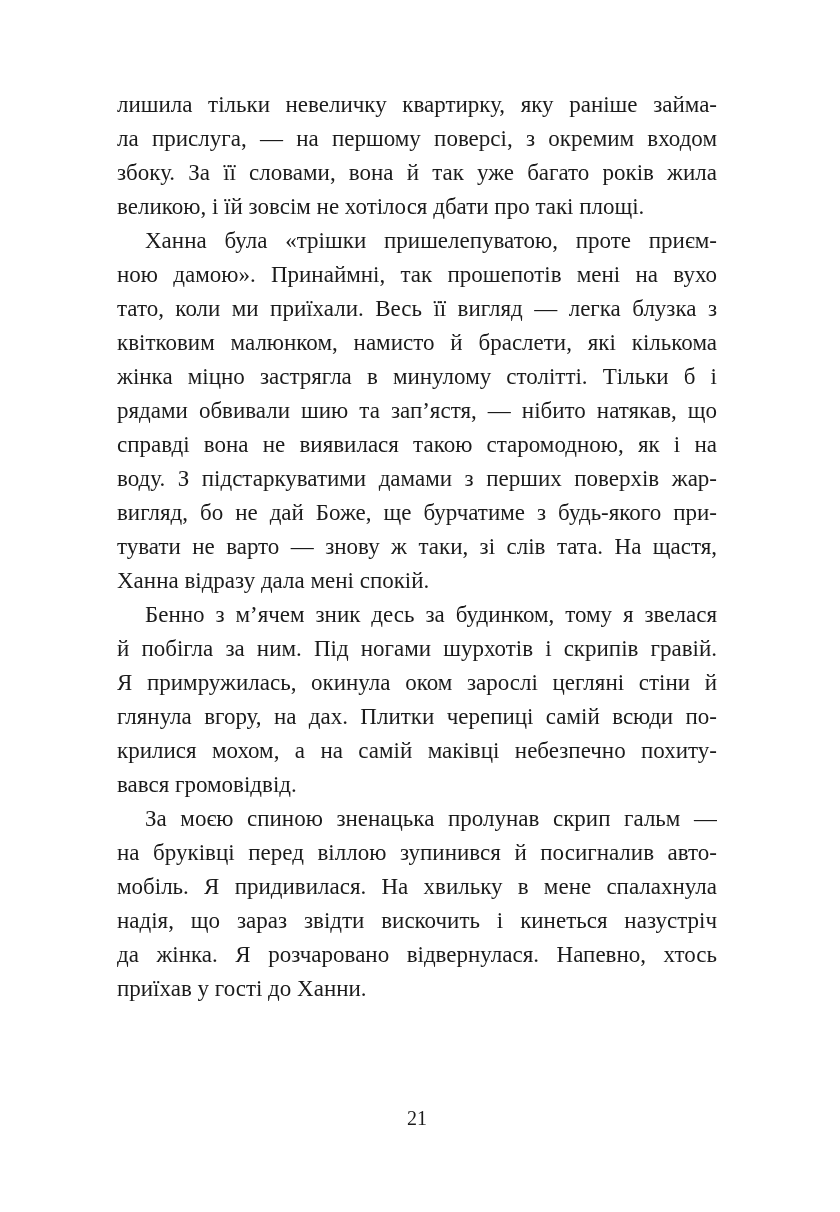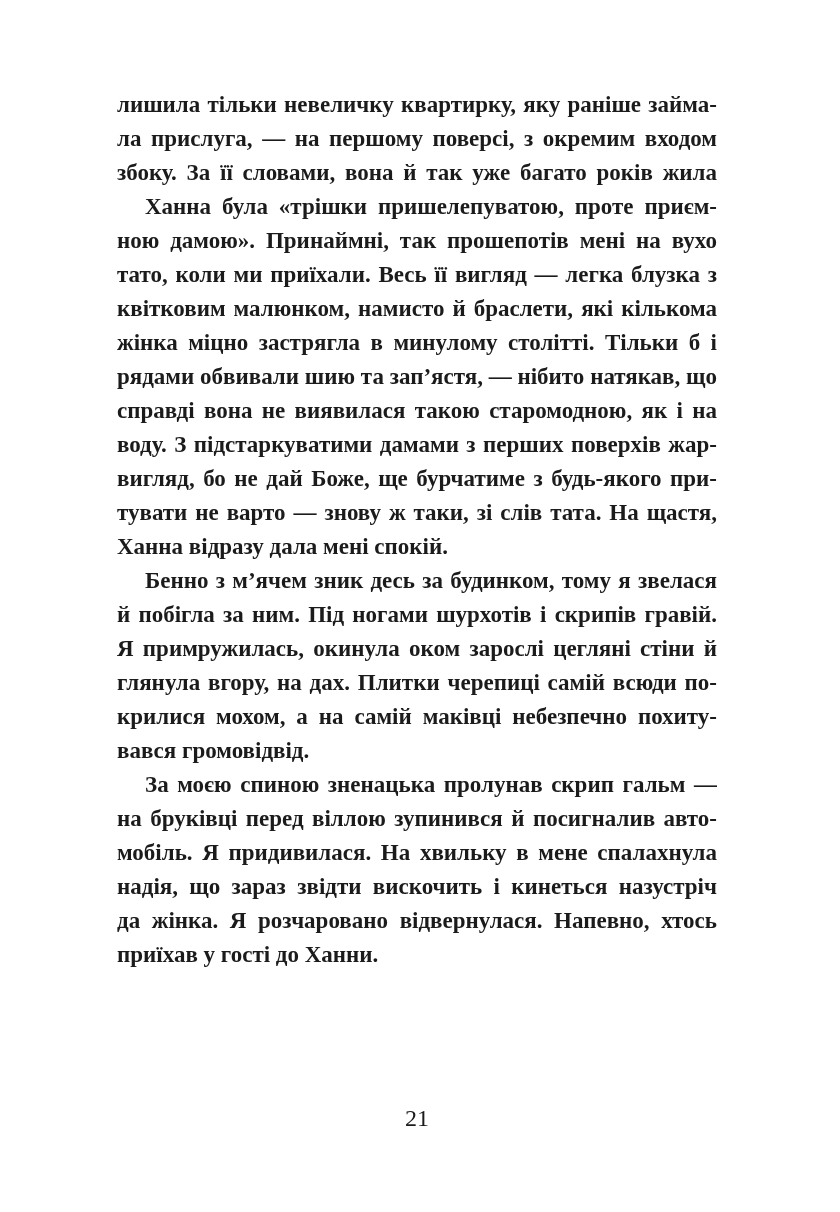--- a/index.html
+++ b/index.html
@@ -25,50 +25,50 @@
     font-size: 23px;
     line-height: 34px;
   }
   .para { margin: 0; }
   .line {
     height: 34px;
     overflow: hidden;
     text-align: justify;
     text-align-last: justify;
     white-space: normal;
-    font-weight: bold;
   }
   .line.last {
     text-align: left;
     text-align-last: left;
   }
   .line.indent {
     text-indent: 28px;
   }
   .page-number {
     position: absolute;
     top: 1106px;
     left: 117px;
     width: 600px;
     text-align: center;
-    font-size: 24px;
+    font-size: 20px;
     line-height: 24px;
     color: #1b1b1b;
   }
 </style>
 </head>
 <body>
 
 <div class="book-page">
   <div class="text-block">
 
     <div class="para">
       <div class="line">лишила тільки невеличку квартирку, яку раніше займа-</div>
       <div class="line">ла прислуга, — на першому поверсі, з окремим входом</div>
       <div class="line">збоку. За її словами, вона й так уже багато років жила</div>
+      <div class="line last">великою, і їй зовсім не хотілося дбати про такі площі.</div>
     </div>
 
     <div class="para">
       <div class="line indent">Ханна була «трішки пришелепуватою, проте приєм-</div>
       <div class="line">ною дамою». Принаймні, так прошепотів мені на вухо</div>
       <div class="line">тато, коли ми приїхали. Весь її вигляд — легка блузка з</div>
       <div class="line">квітковим малюнком, намисто й браслети, які кількома</div>
       <div class="line">жінка міцно застрягла в минулому столітті. Тільки б і</div>
       <div class="line">рядами обвивали шию та зап’ястя, — нібито натякав, що</div>
       <div class="line">справді вона не виявилася такою старомодною, як і на</div>

